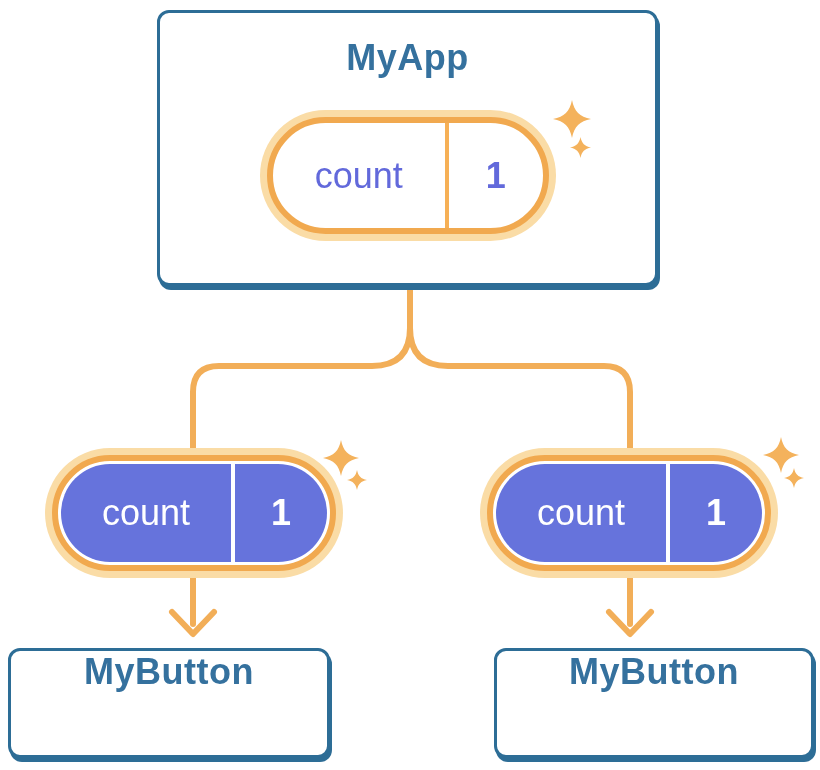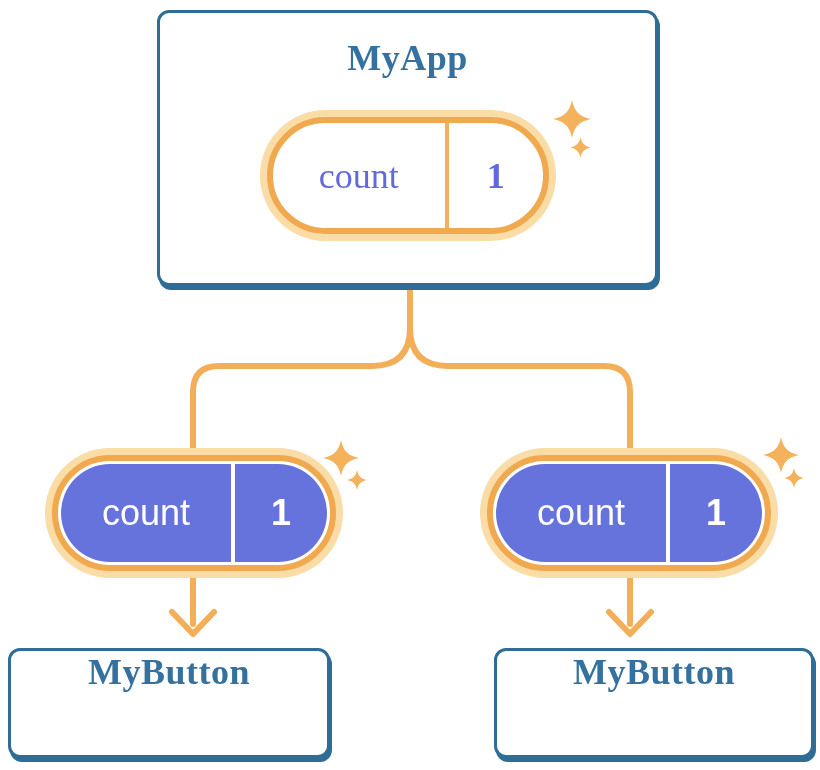--- a/index.html
+++ b/index.html
@@ -18,21 +18,21 @@
   html,body{margin:0;padding:0;background:#ffffff;}
   body{font-family:"Liberation Sans","DejaVu Sans",sans-serif;}
   .canvas{position:relative;width:820px;height:770px;background:#ffffff;overflow:hidden;}
 
   
   svg.connectors{position:absolute;left:0;top:0;width:820px;height:770px;}
   svg.connectors path{fill:none;stroke:var(--connector);stroke-width:6;stroke-linecap:round;stroke-linejoin:round;}
 
   
   .card{position:absolute;background:#ffffff;border:3px solid var(--card-border);
-        border-radius:12px;box-shadow:2px 4px 0 var(--card-border);font-family:Liberation Serif, serif;}
+        border-radius:12px;box-shadow:2px 4px 0 var(--card-border);}
   .root-card{left:157px;top:10px;width:501px;height:276px;text-align:center;}
   .child-card{display:flex;align-items:flex-start;justify-content:center;}
   .child-card.left{left:8px;top:648px;width:322px;height:110px;}
   .child-card.right{left:494px;top:648px;width:320px;height:110px;}
   .card-title{font-size:36px;font-weight:bold;letter-spacing:0.5px;color:var(--title-text);}
   .root-card .card-title{margin-top:24px;line-height:42px;}
 
   
   .pill-outer{background:var(--ring-light);border-radius:999px;padding:7px;}
   .root-pill{width:296px;height:131px;margin:31px auto 0;}

